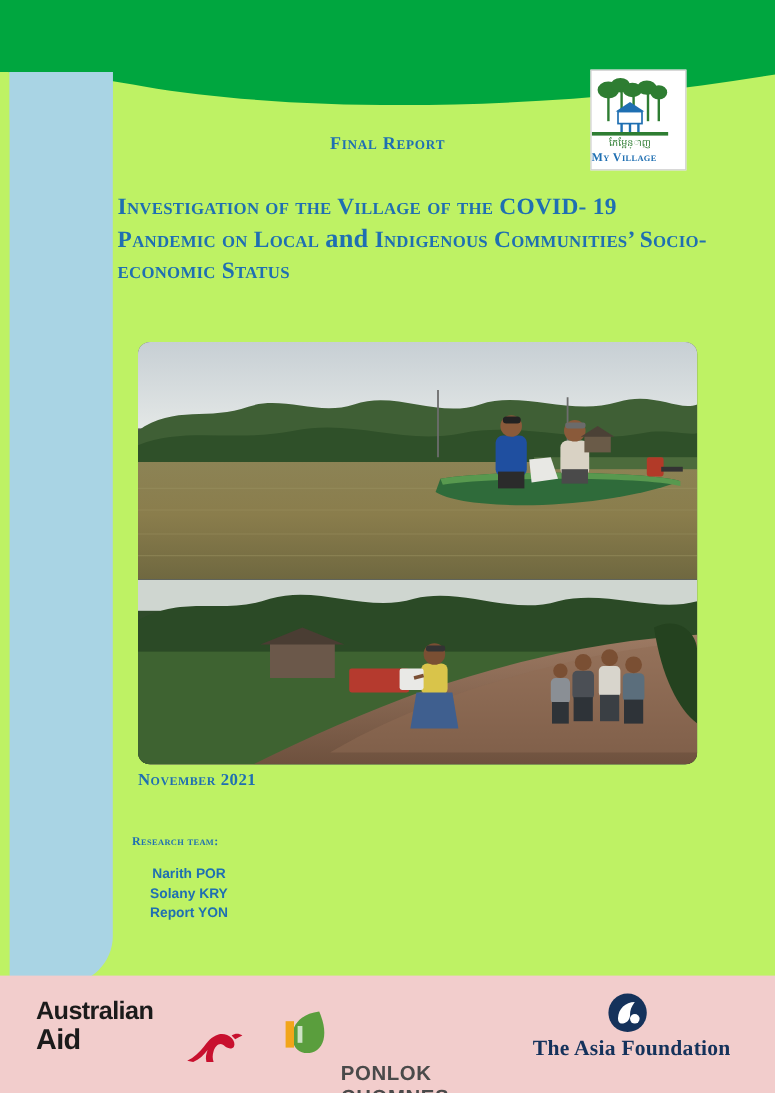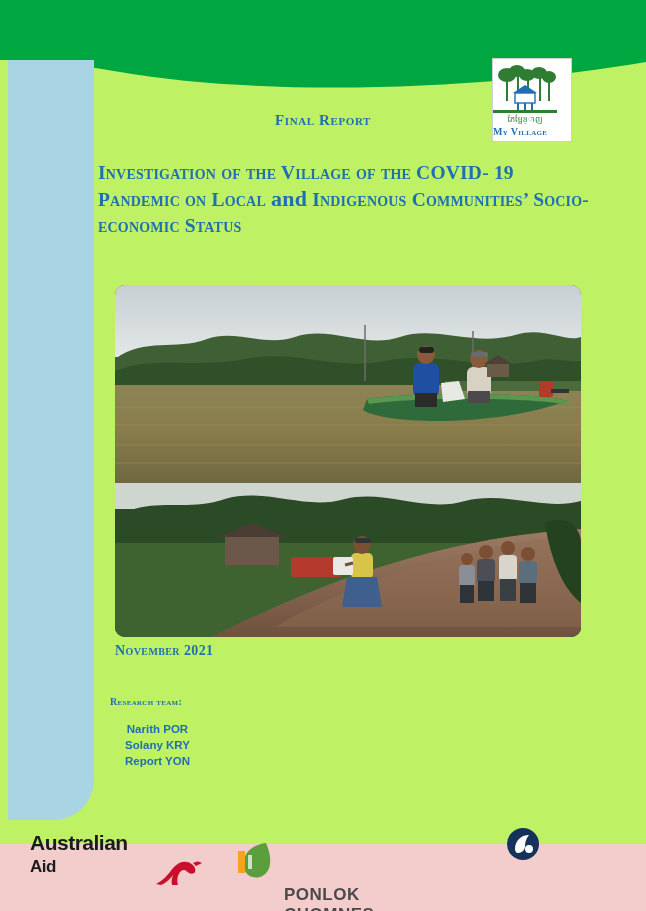--- a/index.html
+++ b/index.html
@@ -52,21 +52,21 @@
     height: 40px;
     background: #a9d4e4;
   }
 
   
   .pink-band {
     position: absolute;
     left: 0;
     bottom: 0;
     width: 646px;
-    height: 67px;
+    height: 98px;
     background: #f2cdcc;
   }
 
   
   .final-report {
     position: absolute;
     left: 0;
     top: 112px;
     width: 646px;
     text-align: center;
@@ -219,21 +219,21 @@
     width: 180px;
     height: 58px;
   }
   .aus-aid .line1, .aus-aid .line2 {
     color: #1b1b1b;
     font-family: "Liberation Sans", sans-serif;
     font-weight: bold;
     letter-spacing: -0.5px;
   }
   .aus-aid .line1 { font-size: 21px; line-height: 23px; }
-  .aus-aid .line2 { font-size: 17px; line-height: 26px; }
+  .aus-aid .line2 { font-size: 24px; line-height: 26px; }
   .kangaroo {
     position: absolute;
     right: 6px;
     bottom: 2px;
     width: 54px;
     height: 30px;
   }
 
   .ponlok {
     position: absolute;
@@ -487,16 +487,17 @@
         <div>CHOMNES</div>
       </div>
     </div>
 
     <div class="asia-foundation">
       <svg class="taf-mark" viewBox="0 0 34 34" xmlns="http://www.w3.org/2000/svg">
         <circle cx="17" cy="17" r="16" fill="#15325b"></circle>
         <path d="M9,22 C9,14 15,8 23,8 C20,12 19,15 19,19 C19,23 16,26 12,26 C10,26 9,24 9,22 Z" fill="#ffffff"></path>
         <circle cx="23" cy="22" r="4" fill="#ffffff"></circle>
       </svg>
+      <div class="taf-text">The Asia Foundation</div>
     </div>
   </div>
 
 </div>
 
 </body></html>

